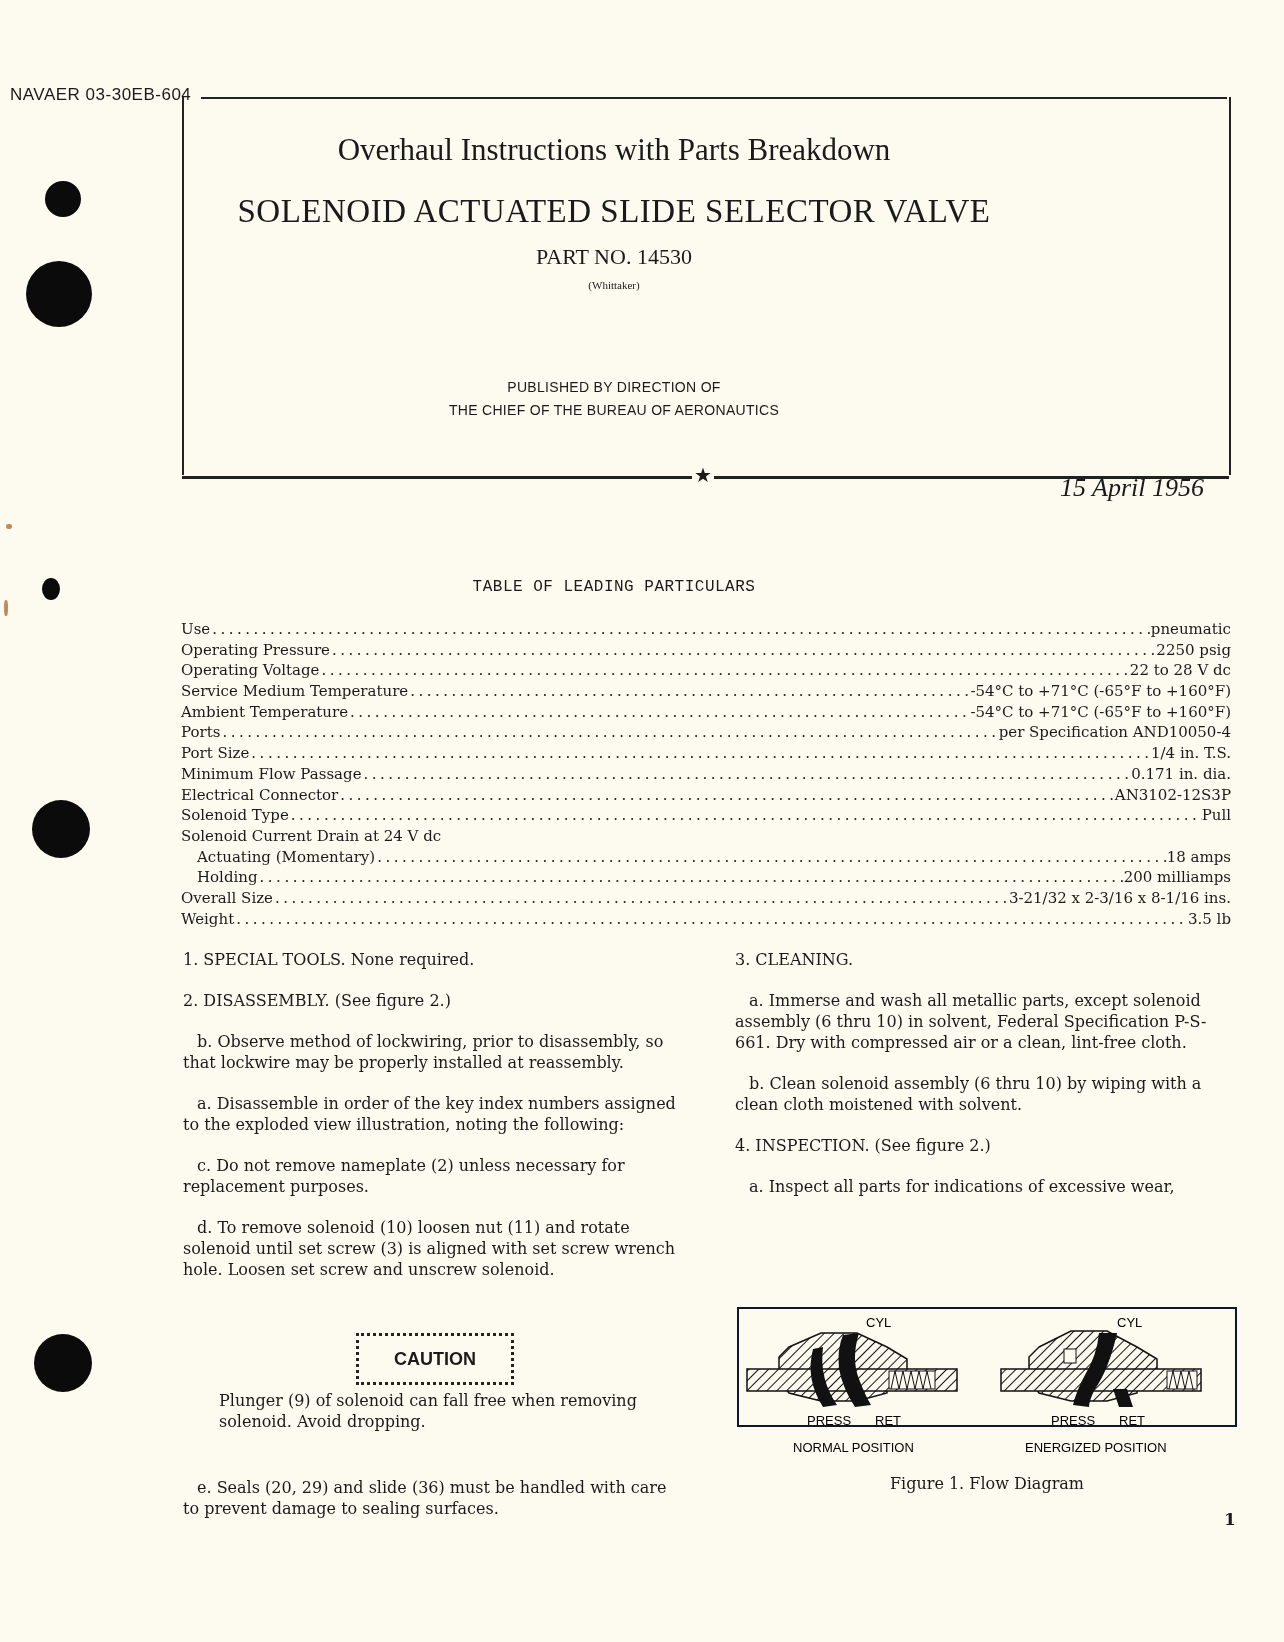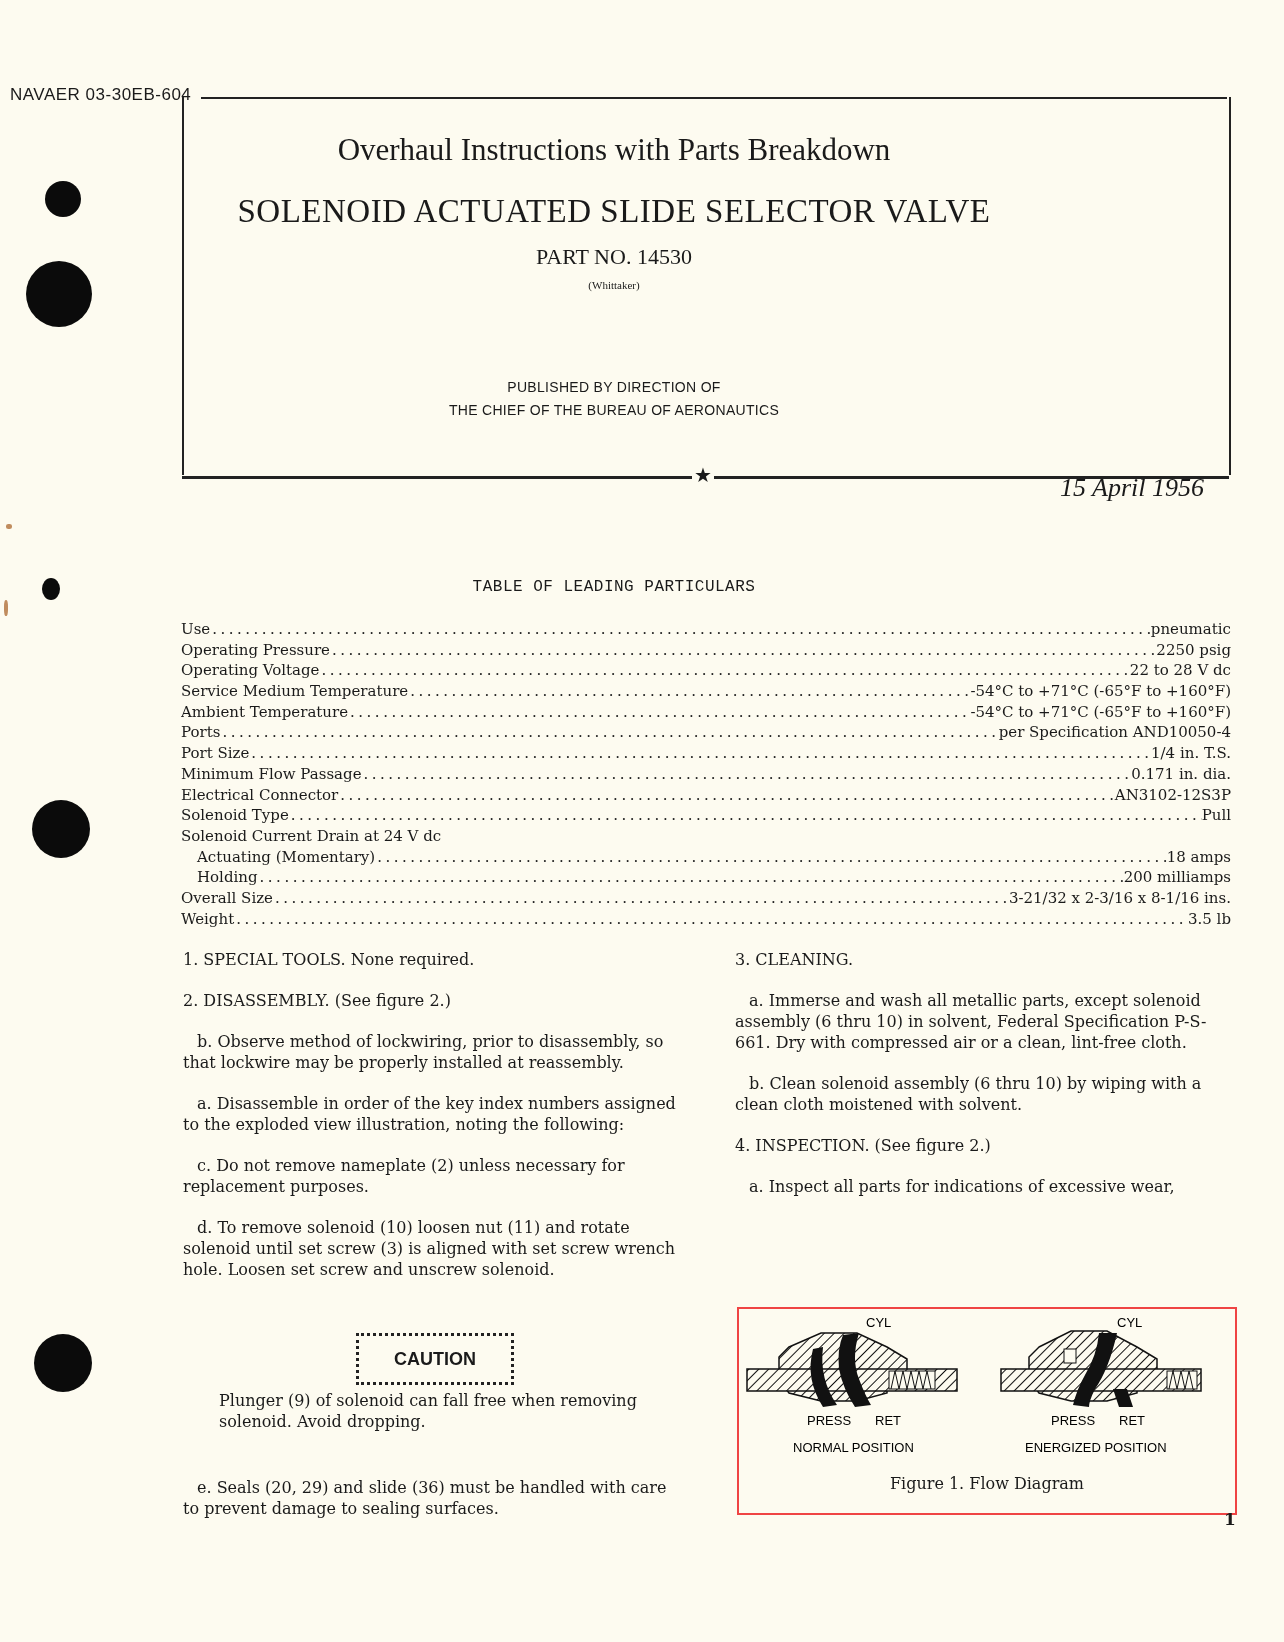--- a/index.html
+++ b/index.html
@@ -28,21 +28,21 @@
   .row .dots{flex:1 1 auto;overflow:hidden;letter-spacing:3.5px;color:#222;padding:0 6px 0 2px;}
   .row .dots::before{content:"..................................................................................................................................................";}
   .row .val{flex:0 0 auto;}
   .row.indent .lbl{padding-left:16px;}
   .row.nodots .dots::before{content:"";}
   .col{position:absolute;font-family:"DejaVu Serif",serif;font-size:16px;line-height:21px;}
   .col p{margin:0 0 20px 0;}
   .caution{position:absolute;left:356px;top:1333px;width:158px;height:52px;border:3px dotted #222;box-sizing:border-box;
            text-align:center;line-height:46px;font-family:"Liberation Sans",sans-serif;font-weight:bold;font-size:18px;}
   .caution-text{position:absolute;left:219px;top:1390px;width:450px;font-size:16px;line-height:21px;}
-  .figbox{position:absolute;left:737px;top:1307px;width:500px;height:208px;border:2px solid #ef4444;box-sizing:border-box;}
+  .figbox{position:absolute;left:737px;top:1307px;width:500px;height:120px;border:2px solid #0f172a;box-sizing:border-box;}
   .figcap{position:absolute;left:737px;top:1474px;width:500px;text-align:center;font-size:16px;}
   .pageno{position:absolute;left:1224px;top:1509px;font-size:17px;font-weight:bold;}
   .lbl-sans{font-family:"Liberation Sans",sans-serif;font-size:13px;position:absolute;}
 </style>
 </head>
 <body>
 
 <div class="hole" style="left:45px;top:181px;width:36px;height:36px;"></div>
 <div class="hole" style="left:26px;top:261px;width:66px;height:66px;"></div>
 <div class="hole" style="left:32px;top:800px;width:58px;height:58px;"></div>

